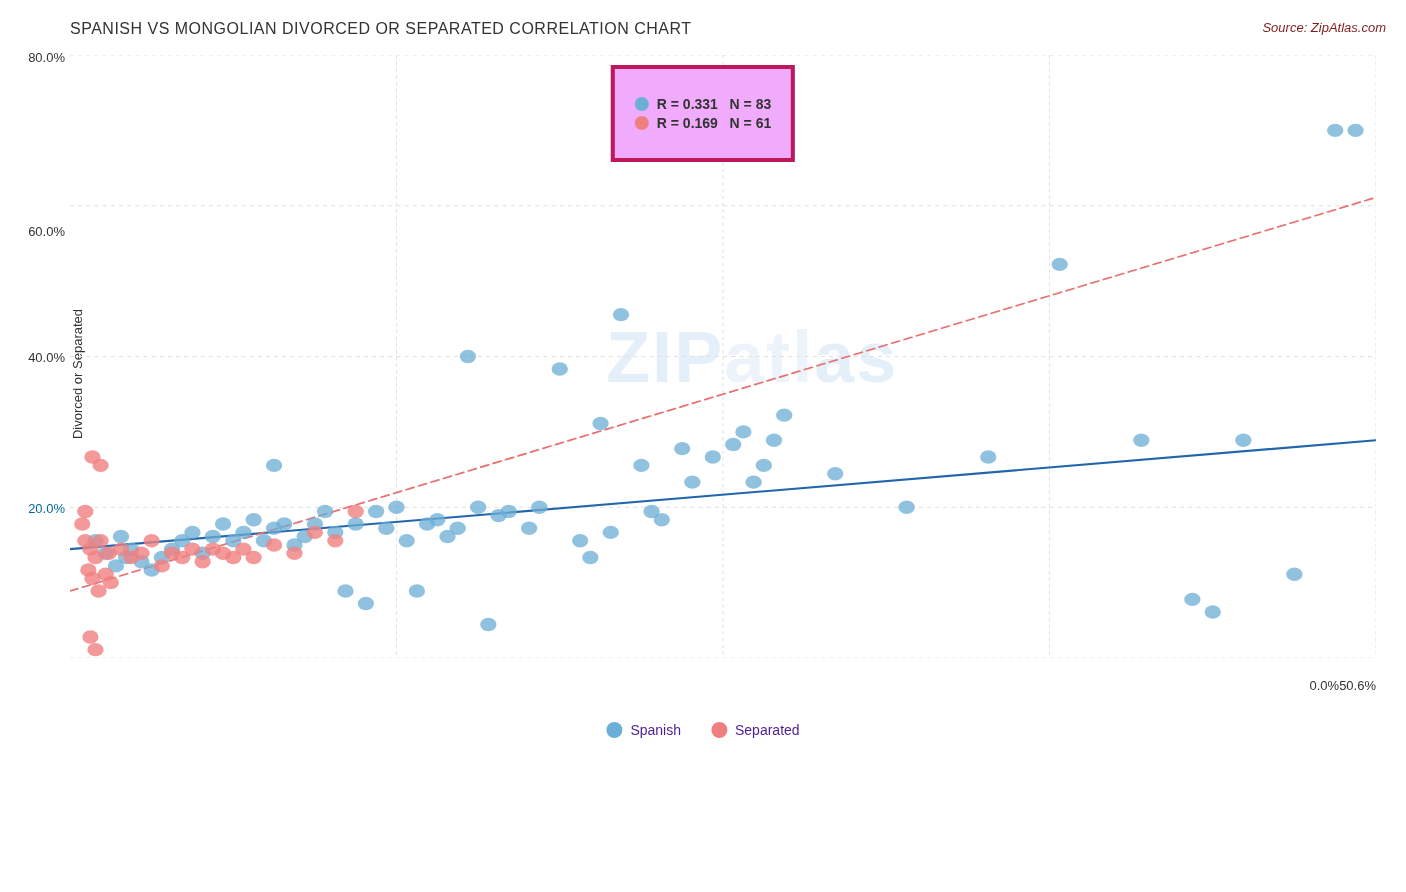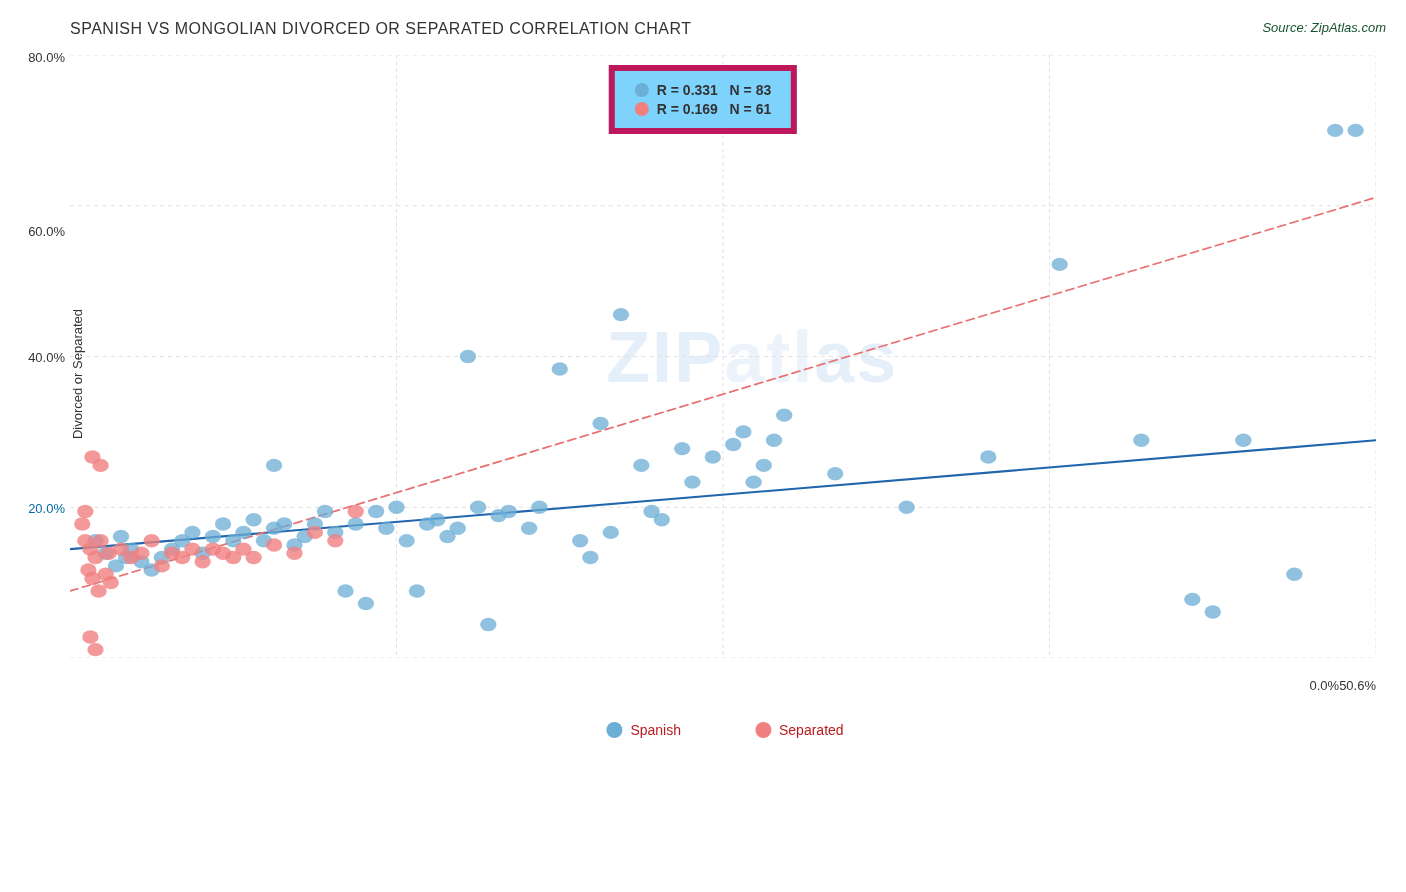--- a/index.html
+++ b/index.html
@@ -23,21 +23,21 @@
       text-transform: uppercase;
       letter-spacing: 0.5px;
       margin-bottom: 10px;
       margin-left: 50px;
     }
     .source-text {
       position: absolute;
       top: 20px;
       right: 20px;
       font-size: 13px;
-      color: #14532d;
+      color: #7f1d1d;
       font-style: italic;
     }
     .chart-area {
       position: absolute;
       left: 70px;
       right: 30px;
       top: 55px;
       bottom: 90px;
     }
     .y-axis-label {
@@ -102,22 +102,21 @@
       transform: translateX(-50%);
       display: flex;
       align-items: center;
       gap: 30px;
     }
     .bottom-legend-item {
       display: flex;
       align-items: center;
       gap: 8px;
       font-size: 14px;
-      color: #b91c1c;
-      margin-left: 44px;
+      color: #4c1d95;
     }
     .bottom-dot {
       width: 16px;
       height: 16px;
       border-radius: 50%;
     }
     .watermark {
       position: absolute;
       top: 50%;
       left: 50%;
@@ -289,21 +288,21 @@
 
     </svg>
 
     <div style="position:absolute; right: calc(100% + 5px); top: -5px; font-size:13px; color:#333; text-align:right;">80.0%</div>
     <div style="position:absolute; right: calc(100% + 5px); top: 24%; font-size:13px; color:#333; text-align:right;margin-top:24px;">60.0%</div>
     <div style="position:absolute; right: calc(100% + 5px); top: 49%; font-size:13px; color:#333; text-align:right;">40.0%</div>
     <div style="position:absolute; right: calc(100% + 5px); top: 74%; font-size:13px; color:#0369a1; text-align:right;">20.0%</div>
 
   </div>
 
-  <div class="legend-box" style="position:absolute; top:65px; left:50%; transform:translateX(-50%); background:#7dd3fc; border:6px solid #be185d; padding:8px 20px;">
+  <div class="legend-box" style="position:absolute; top:65px; left:50%; transform:translateX(-50%); background:#f0abfc; border:4px solid #be185d; padding:24px 20px;">
     <div class="legend-row">
       <div class="legend-dot" style="background:#6baed6;"></div>
       <span class="legend-text"><span>R = 0.331</span>&nbsp;&nbsp;&nbsp;<span>N = 83</span></span>
     </div>
     <div class="legend-row">
       <div class="legend-dot" style="background:#f08080;"></div>
       <span class="legend-text"><span>R = 0.169</span>&nbsp;&nbsp;&nbsp;<span>N = 61</span></span>
     </div>
   </div>
 

